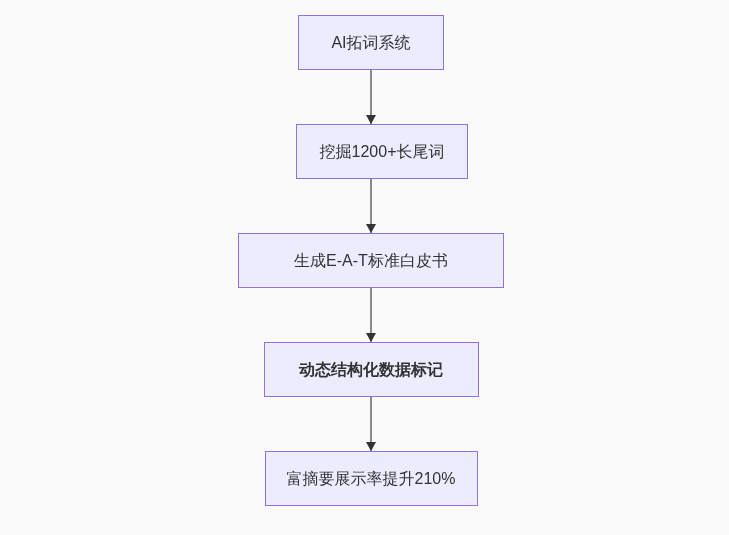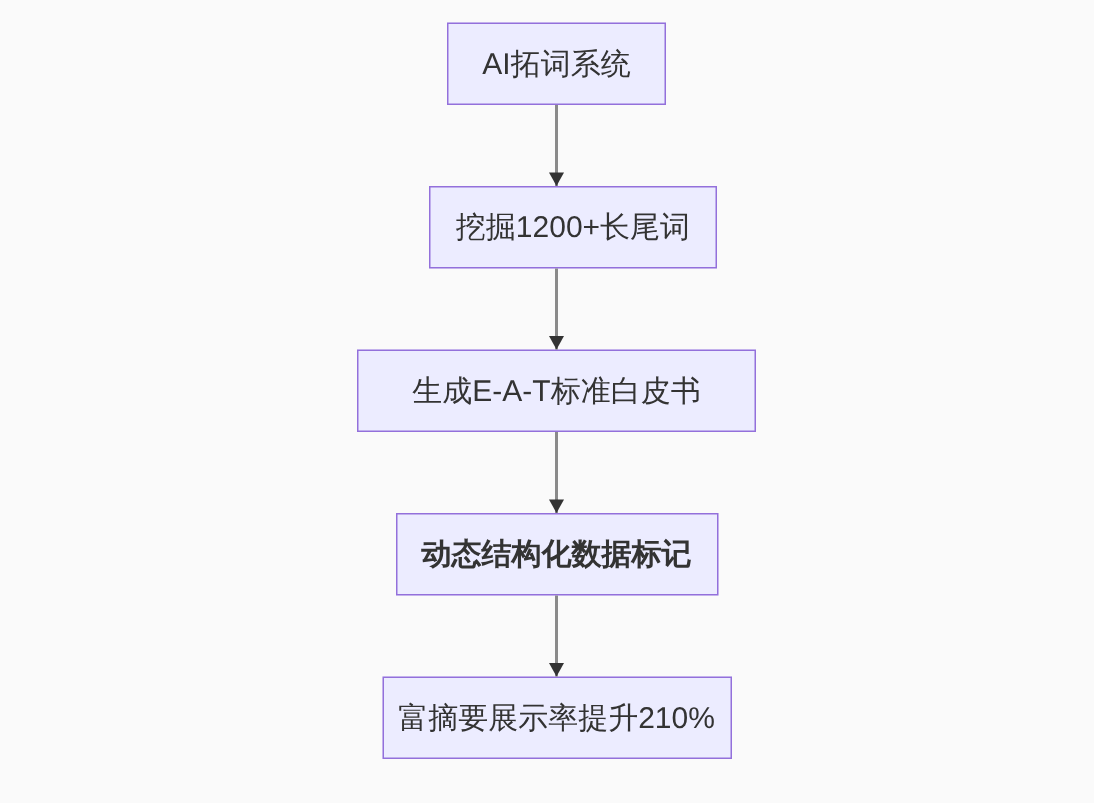--- a/index.html
+++ b/index.html
@@ -22,33 +22,33 @@
     display: flex;
     flex-direction: column;
     align-items: center;
   }
   .node {
     box-sizing: border-box;
     height: 55px;
     background: #ECECFF;
     border: 1px solid #9370DB;
     color: #333333;
-    font-size: 20px;
+    font-size: 16px;
     line-height: 1;
     display: flex;
     align-items: center;
     justify-content: center;
     text-align: center;
     white-space: nowrap;
   }
   .node.n1 { width: 146px; }
-  .node.n2 { width: 192px; margin-left: 22px; }
+  .node.n2 { width: 172px; margin-left: 22px; }
   .node.n3 { width: 266px; }
   .node.n4 { width: 215px; font-weight: bold; }
-  .node.n5 { width: 233px; text-align: center; }
+  .node.n5 { width: 213px; text-align: center; }
   .edge {
     position: relative;
     width: 2px;
     height: 54px;
     background: #8a8a8a;
   }
   .edge::after {
     content: "";
     position: absolute;
     bottom: 0;

